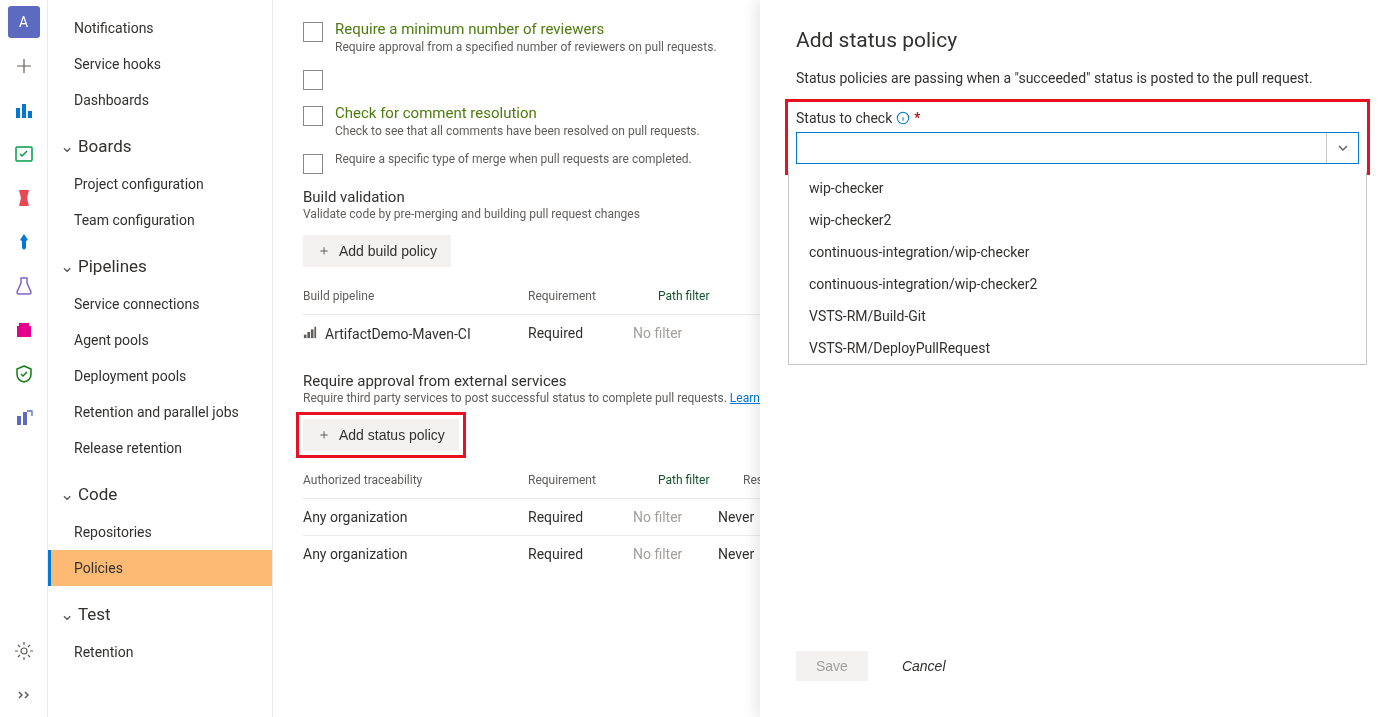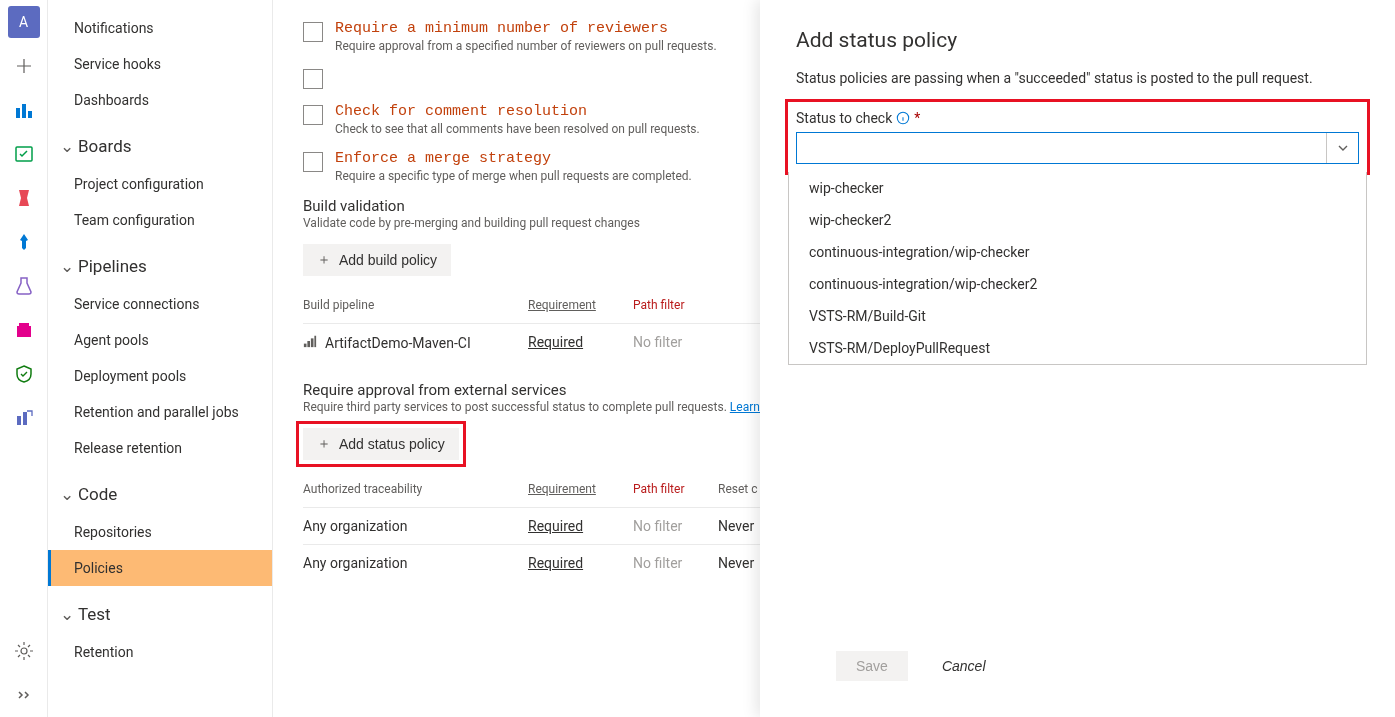--- a/index.html
+++ b/index.html
@@ -71,21 +71,21 @@
   .section { margin-bottom: 20px; }
   .policy-row { display: flex; align-items: flex-start; margin-bottom: 14px; }
   .chk {
     width: 20px; height: 20px;
     border: 1px solid #8a8886;
     margin-right: 12px;
     flex-shrink: 0;
     margin-top: 2px;
     cursor: pointer;
   }
-  .policy-title { font-size: 15px; color: #c2410c; margin-bottom: 2px; font-family: Liberation Mono, monospace; }
+  .policy-title { font-size: 15px; color: #4d7c0f; margin-bottom: 2px; }
   .policy-desc { font-size: 12px; color: #605e5c; }
 
   .sub-title { font-size: 15px; color: #323130; }
   .sub-desc { font-size: 12px; color: #605e5c; margin-top:1px; }
   .learn { color: #0078d4; text-decoration: underline; cursor:pointer; }
 
   .btn {
     display: inline-flex; align-items: center;
     padding: 7px 14px;
     background: #f3f2f1;
@@ -100,23 +100,23 @@
   .btn-hi {
     outline: 3px solid #e81123;
     outline-offset: 4px;
   }
 
   .table { font-size: 14px; width:100%; }
   .tr { display:flex; padding: 10px 0; }
   .tr.head { color:#605e5c; font-size:12px; border-bottom: 1px solid transparent; }
   .tr.data { border-top: 1px solid #eaeaea; }
   .td1 { flex: 0 0 225px; display:flex; align-items:center; gap:8px;}
-  .td2 { flex: 0 0 105px; text-decoration: underline; }
+  .td2 { flex: 0 0 105px; }
   .td3 { flex: 0 0 85px; color:#a19f9d; }
-  .td3.head { color:#b91c1c;}
+  .td3.head { color:#14532d;margin-left:25px;}
   .td4 { flex: 0 0 70px; }
   .pipeline-ico { color:#605e5c; }
 
   
   .blade {
     position: absolute;
     right: 0; top: 0;
     width: 635px;
     height: 100%;
     background: #fff;
@@ -162,21 +162,21 @@
     margin-top: auto;
     padding: 14px 0 8px 0;
     display:flex; gap:14px;
   }
   .blade-buttons button {
     padding: 7px 20px;
     font-size:14px;
     border:none;
     cursor:pointer;
   }
-  .btn-save { background:#f3f2f1; color:#a19f9d;margin-left:40px; }
+  .btn-save { background:#f3f2f1; color:#a19f9d; }
   .btn-cancel { background:#fff; color:#323130; border:1px solid transparent;font-style:italic;}
 
 </style>
 </head>
 <body>
 
 <div class="app">
 
   <div class="rail">
     <div class="rail-item blue">A</div>
@@ -327,21 +327,20 @@
     <div class="policy-row">
       <div class="chk"></div>
       <div>
         <div class="policy-title">Check for comment resolution</div>
         <div class="policy-desc">Check to see that all comments have been resolved on pull requests.</div>
       </div>
     </div>
     <div class="policy-row">
       <div class="chk"></div>
       <div>
-        <div class="policy-title">Enforce a merge strategy</div>
         <div class="policy-desc">Require a specific type of merge when pull requests are completed.</div>
       </div>
     </div>
 
     <div class="section">
       <div class="sub-title">Build validation</div>
       <div class="sub-desc">Validate code by pre-merging and building pull request changes</div>
       <button class="btn">
         <span class="plus">＋</span>
         <span>Add build policy</span>

